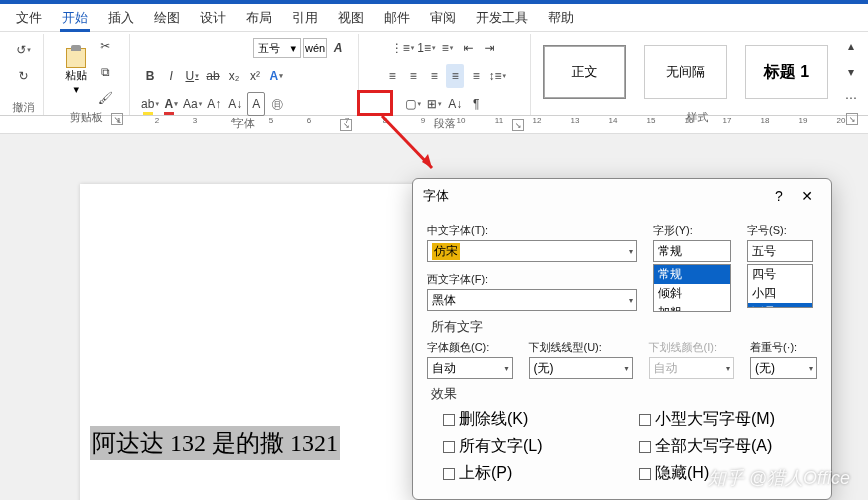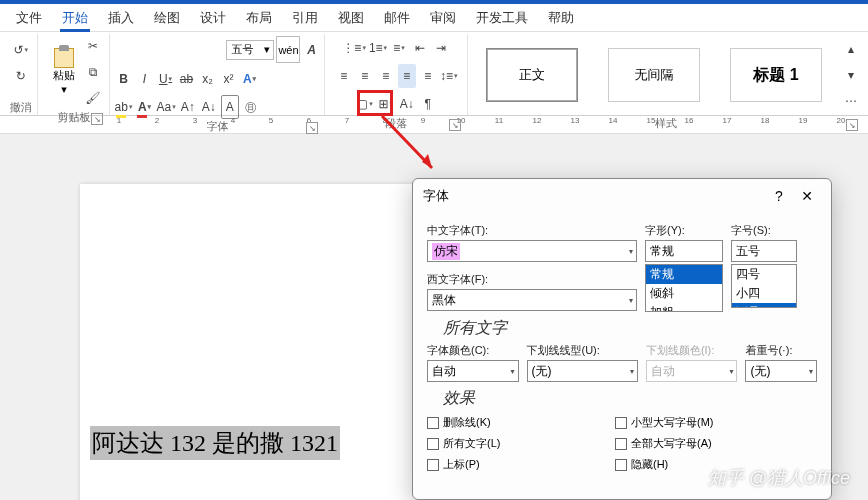--- a/index.html
+++ b/index.html
@@ -20,23 +20,23 @@
 .btn { min-width: 18px; height: 24px; display: flex; align-items: center; justify-content: center; cursor: pointer; border-radius: 2px; color: #444; }
 .btn .dd { font-size: 7px; margin-left: 1px; color: #666; }
 .col { display: flex; flex-direction: column; gap: 2px; }
 
 .undo-group { padding-top: 4px; }
 .clip-group .paste { width: 36px; height: 48px; display: flex; flex-direction: column; align-items: center; justify-content: center; font-size: 11px; cursor: pointer; }
 .clip-group .paste .icn { width: 20px; height: 24px; background: #f9e7b2; border: 1px solid #c99a2e; position: relative; }
 .clip-group .paste .icn::before { content: ""; position: absolute; top: -4px; left: 4px; right: 4px; height: 6px; background: #999; border-radius: 2px 2px 0 0; }
 
 .fontsize-box { height: 20px; border: 1px solid #bbb; display: flex; align-items: center; font-size: 11px; padding: 0 4px; min-width: 48px; cursor: pointer; }
-.wen-box { width: 24px; height: 27px; border: 1px solid #bbb; display: flex; align-items: center; justify-content: center; font-size: 11px; }
-
-.style-card { width: 92px; height: 54px; border: 1px solid #ccc; display: flex; align-items: center; justify-content: center; font-size: 13px; margin: 14px; cursor: pointer; background: #fff; }
+.wen-box { width: 24px; height: 20px; border: 1px solid #bbb; display: flex; align-items: center; justify-content: center; font-size: 11px; }
+
+.style-card { width: 83px; height: 54px; border: 1px solid #ccc; display: flex; align-items: center; justify-content: center; font-size: 13px; margin: 8px; cursor: pointer; background: #fff; }
 .style-card.big { font-size: 16px; font-weight: bold; }
 .style-card.sel { border: 1px solid #888; box-shadow: inset 0 0 0 1px #aaa; }
 
 .ruler { height: 18px; background: #fff; border-bottom: 1px solid #ddd; font-size: 8px; color: #666; padding-left: 100px; white-space: nowrap; overflow: hidden; letter-spacing: 0; }
 .ruler span { display: inline-block; width: 38px; text-align: center; }
 
 .page-area { background: #f0f0f0; position: relative; height: 380px; }
 .page { position: absolute; left: 80px; top: 50px; width: 720px; height: 330px; background: #fff; box-shadow: 0 0 4px rgba(0,0,0,.15); }
 .sel-text { position: absolute; left: 10px; top: 242px; font-size: 24px; font-family: "SimSun", serif; background: #bfbfbf; padding: 1px 2px; color: #000; }
 
@@ -44,30 +44,30 @@
 .arrow { position: absolute; pointer-events: none; }
 
 .dialog { position: absolute; left: 412px; top: 178px; width: 420px; height: 322px; background: #fdfdfd; border: 1px solid #888; border-radius: 6px; box-shadow: 0 6px 24px rgba(0,0,0,.25); overflow: hidden; }
 .dlg-title { display: flex; align-items: center; height: 34px; padding: 0 10px; font-size: 13px; }
 .dlg-title .sp { flex: 1; }
 .dlg-title .x { width: 28px; text-align: center; cursor: pointer; font-size: 14px; }
 .dlg-tabs { display: flex; border-bottom: 1px solid #ccc; padding: 0 12px; gap: 14px; }
 .dlg-tabs .t { padding: 6px 2px; font-size: 12px; cursor: pointer; border-bottom: 2px solid transparent; }
 .dlg-tabs .t.active { border-bottom-color: #333; }
 .dlg-body { padding: 10px 14px; font-size: 12px; }
-.dlg-row { display: flex; gap: 8px; margin-bottom: 4px; }
+.dlg-row { display: flex; gap: 16px; margin-bottom: 4px; }
 .dlg-col { display: flex; flex-direction: column; gap: 2px; }
 .lab { font-size: 11px; color: #222; }
 .combo { height: 22px; border: 1px solid #888; background: #fff; display: flex; align-items: center; padding: 0 4px; font-size: 12px; position: relative; cursor: pointer; }
 .combo .ar { position: absolute; right: 3px; font-size: 8px; color: #555; }
 .listbox { border: 1px solid #888; background: #fff; font-size: 12px; overflow: hidden; }
 .listbox .li { padding: 1px 4px; cursor: pointer; }
 .listbox .li.sel { background: #0a63c7; color: #fff; }
-.sect { font-size: 16px; color: #333; margin: 6px 16px 4px; font-style: italic; }
-.chk { display: flex; align-items: center; gap: 4px; font-size: 11px; margin: 2px 0; }
+.sect { font-size: 13px; color: #333; margin: 6px 4px 4px; }
+.chk { display: flex; align-items: center; gap: 4px; font-size: 16px; margin: 2px 16px; }
 .chk .box { width: 12px; height: 12px; border: 1px solid #666; background: #fff; }
 
 .watermark { position: absolute; right: 18px; bottom: 10px; color: rgba(255,255,255,.9); font-size: 18px; font-style: italic; text-shadow: 0 0 3px rgba(0,0,0,.4); pointer-events: none; }
 </style>
 </head>
 <body>
 
 <div class="app">
   <div class="titlebar"></div>
 
@@ -228,21 +228,21 @@
     <span>字体</span>
     <span class="sp"></span>
     <span class="x">?</span>
     <span class="x">✕</span>
   </div>
   <div class="dlg-body">
     <div class="dlg-row">
       <div class="dlg-col" style="width:210px">
         <div class="lab">中文字体(T):</div>
         <div class="combo" style="width:210px">
-            <span style="background:#f0abfc;padding:0 2px">仿宋</span>
+            <span style="background:#eab308;padding:0 2px">仿宋</span>
             <span class="ar">▾</span>
           </div>
         <div class="lab" style="margin-top:8px">西文字体(F):</div>
         <div class="combo" style="width:210px">
             <span>黑体</span>
             <span class="ar">▾</span>
           </div>
       </div>
       <div class="dlg-col" style="width:78px">
         <div class="lab">字形(Y):</div>

